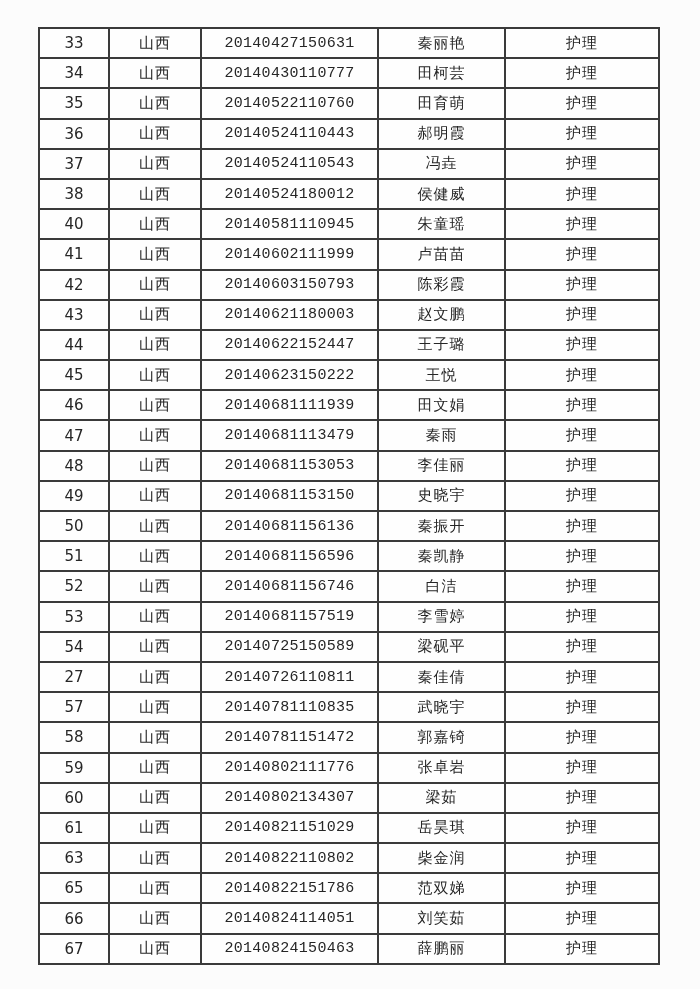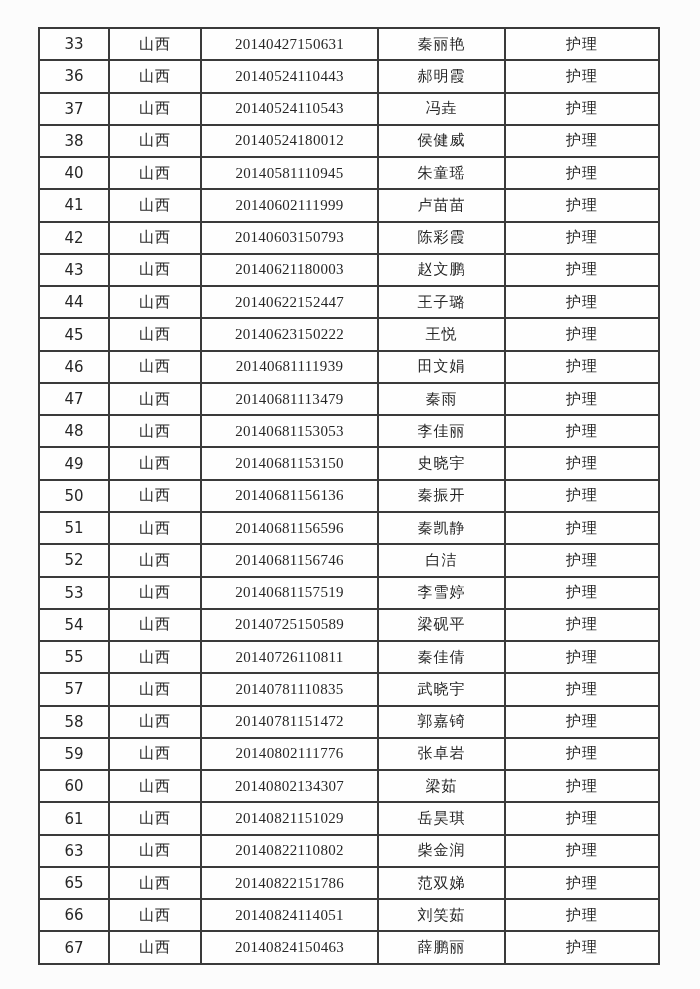--- a/index.html
+++ b/index.html
@@ -30,21 +30,21 @@
     text-align: center;
     vertical-align: middle;
     font-size: 15px;
     color: #262626;
     padding: 0;
     overflow: hidden;
     white-space: nowrap;
     background: #fefefe;
   }
   td.col-no     { font-family: "DejaVu Sans", sans-serif; }
-  td.col-id     { font-family: Liberation Serif, serif; letter-spacing: 0.3px; margin-top: 48px; }
+  td.col-id     { font-family: Liberation Mono, monospace; letter-spacing: 0.3px; margin-top: 48px; }
   td.col-prov, td.col-name, td.col-cat { letter-spacing: 1px; }
 </style>
 </head>
 <body>
 
 <div class="page">
   <table class="roster">
     <colgroup>
       <col style="width:70px">
       <col style="width:92px">
@@ -55,21 +55,35 @@
     <tbody>
 
         <tr>
           <td class="col-no">33</td>
           <td class="col-prov">山西</td>
           <td class="col-id">20140427150631</td>
           <td class="col-name">秦丽艳</td>
           <td class="col-cat">护理</td>
         </tr>
 
-
+        <tr>
+          <td class="col-no">34</td>
+          <td class="col-prov">山西</td>
+          <td class="col-id">20140430110777</td>
+          <td class="col-name">田柯芸</td>
+          <td class="col-cat">护理</td>
+        </tr>
+
+        <tr>
+          <td class="col-no">35</td>
+          <td class="col-prov">山西</td>
+          <td class="col-id">20140522110760</td>
+          <td class="col-name">田育萌</td>
+          <td class="col-cat">护理</td>
+        </tr>
 
         <tr>
           <td class="col-no">36</td>
           <td class="col-prov">山西</td>
           <td class="col-id">20140524110443</td>
           <td class="col-name">郝明霞</td>
           <td class="col-cat">护理</td>
         </tr>
 
         <tr>
@@ -203,21 +217,21 @@
 
         <tr>
           <td class="col-no">54</td>
           <td class="col-prov">山西</td>
           <td class="col-id">20140725150589</td>
           <td class="col-name">梁砚平</td>
           <td class="col-cat">护理</td>
         </tr>
 
         <tr>
-          <td class="col-no">55</td>
+          <td class="col-no">27</td>
           <td class="col-prov">山西</td>
           <td class="col-id">20140726110811</td>
           <td class="col-name">秦佳倩</td>
           <td class="col-cat">护理</td>
         </tr>
 
 
         <tr>
           <td class="col-no">57</td>
           <td class="col-prov">山西</td>

